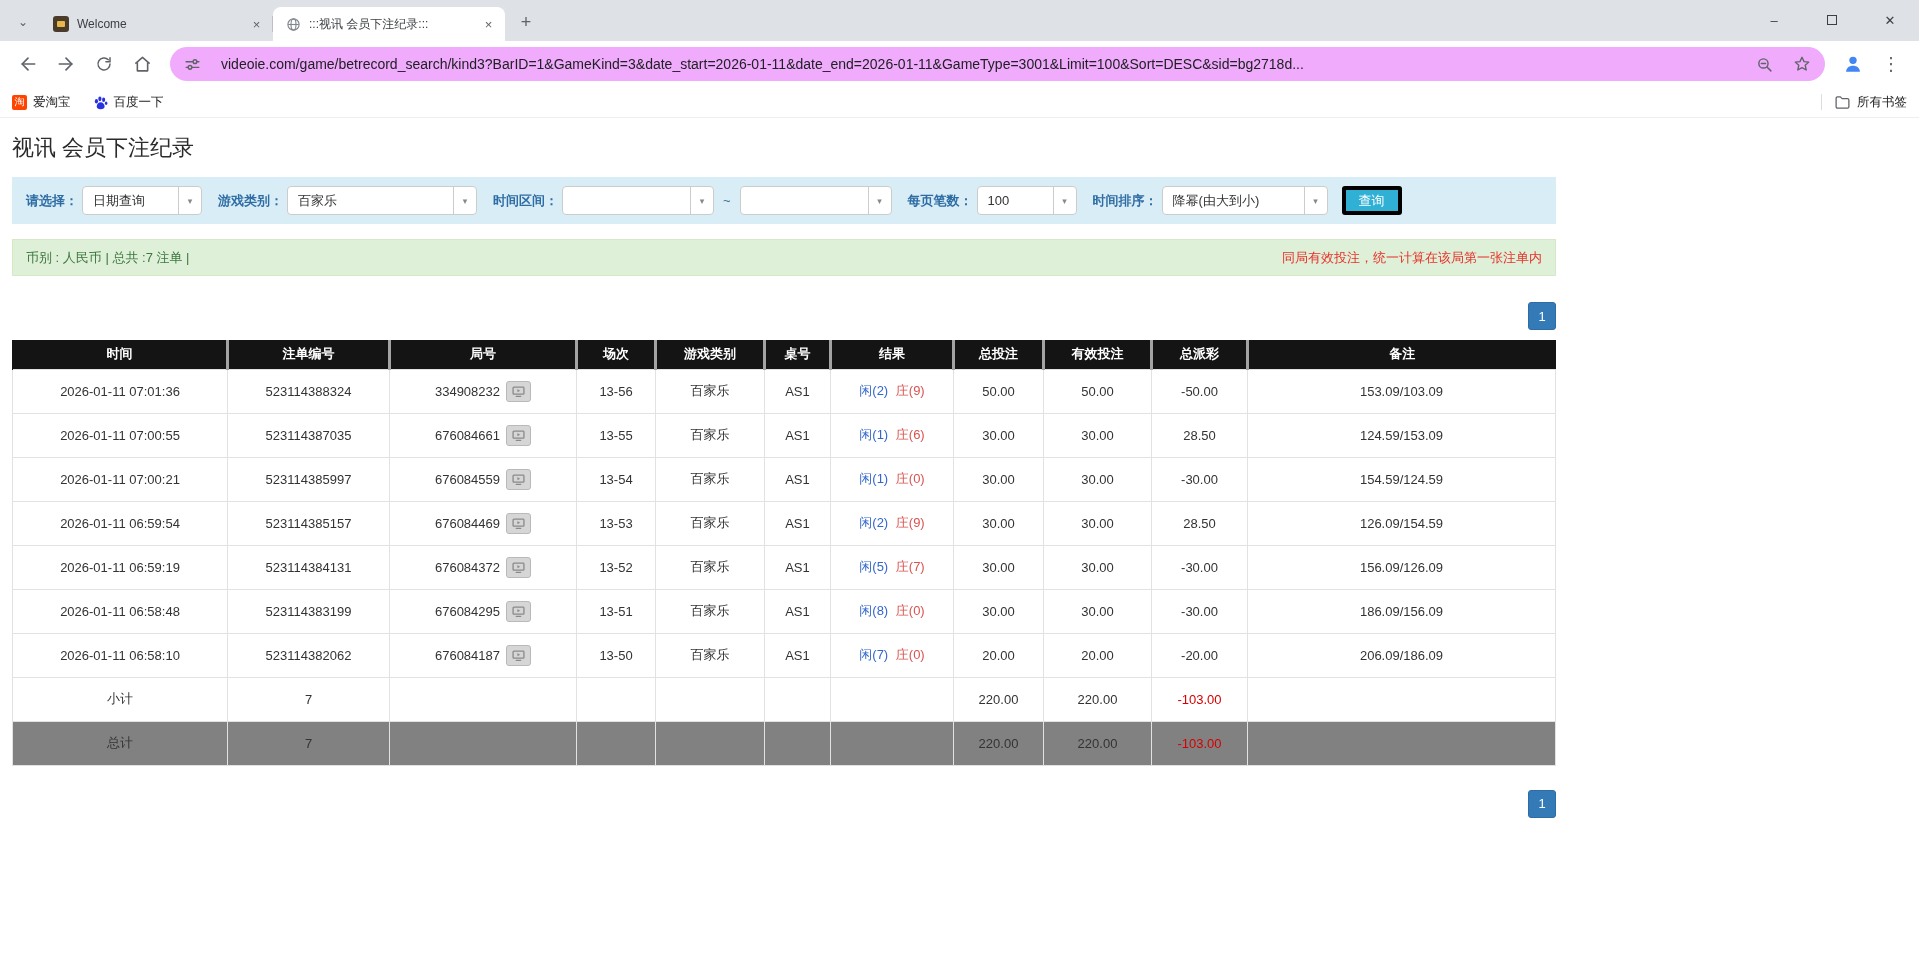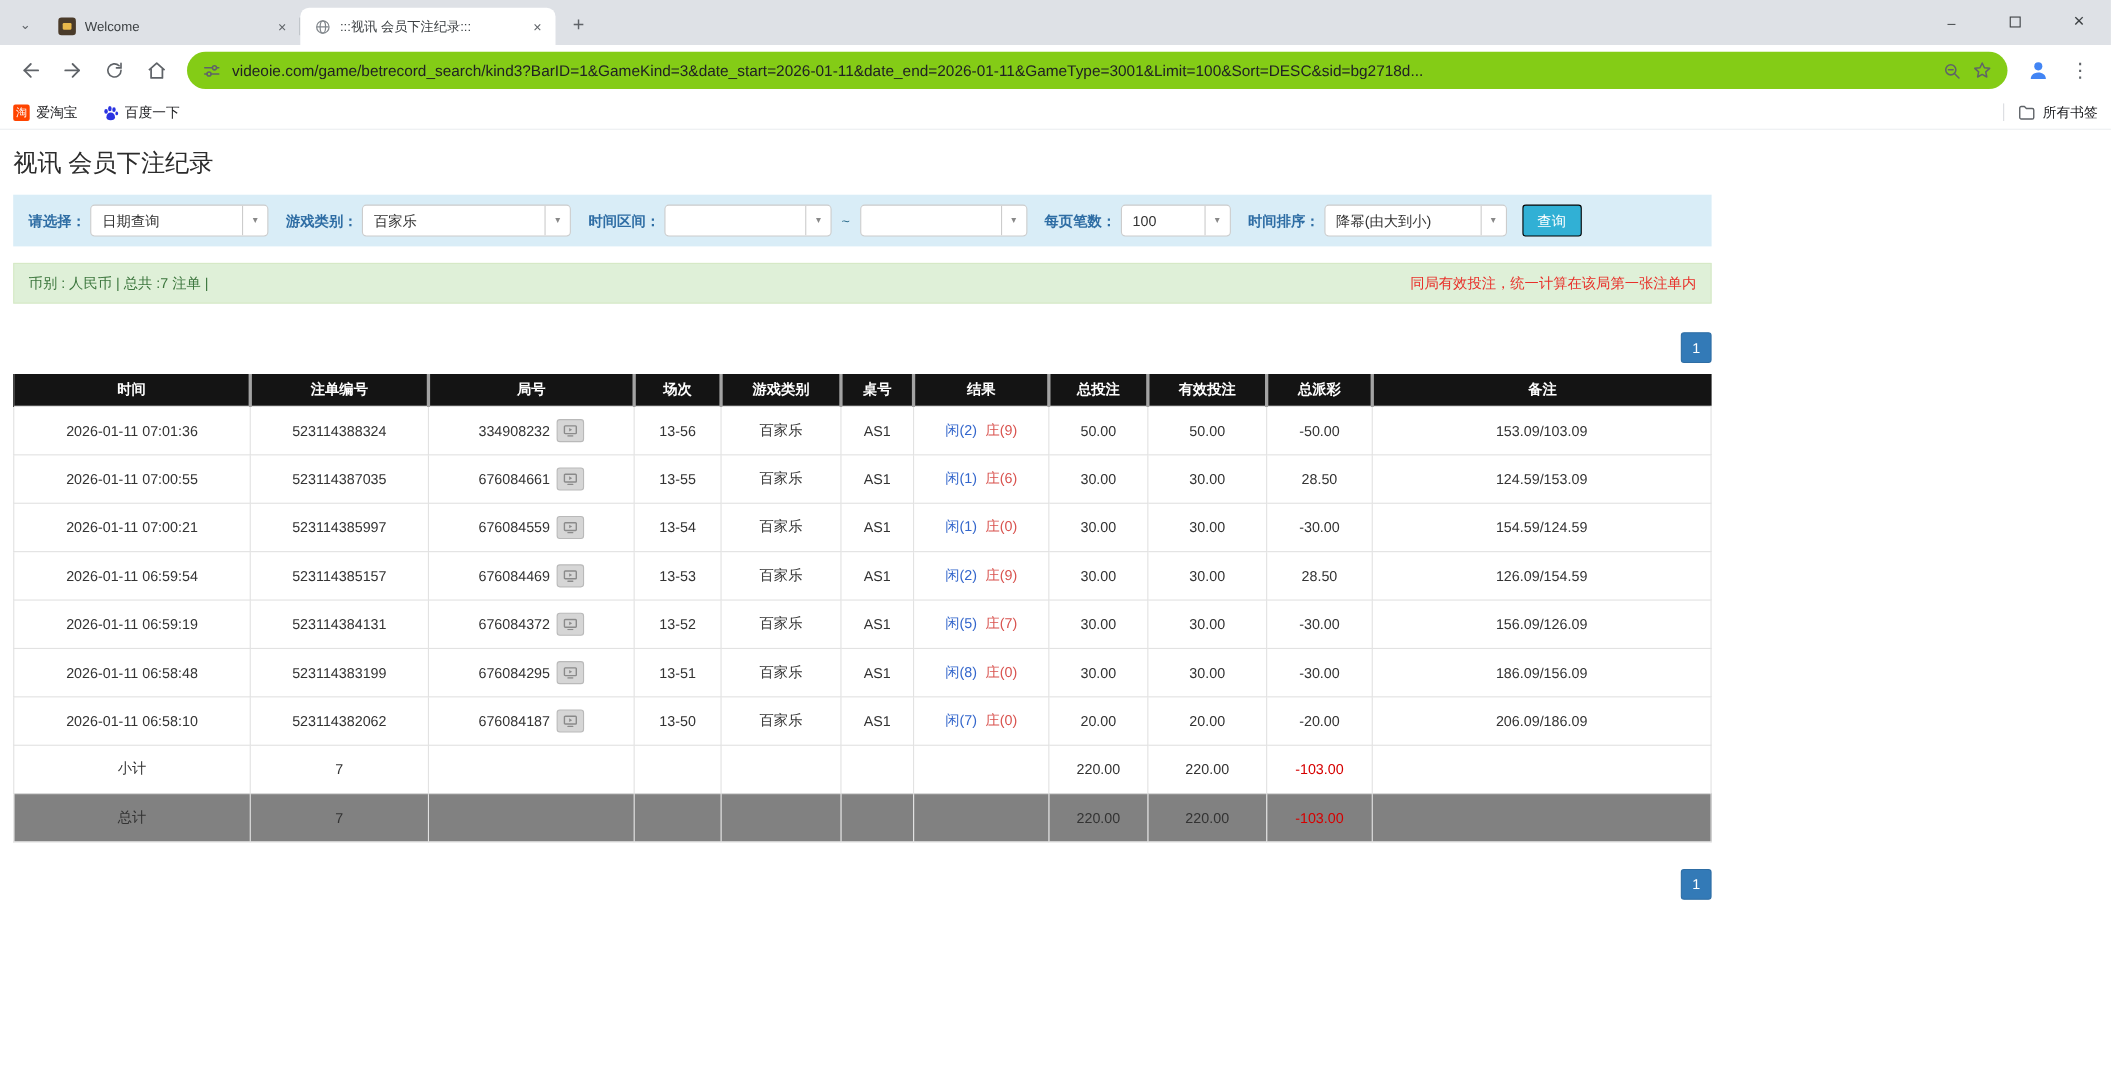--- a/index.html
+++ b/index.html
@@ -20,21 +20,21 @@
   .favicon { width:16px; height:16px; display:flex; align-items:center; justify-content:center; flex:0 0 16px; }
   .fav-welcome { background:#4a3b2a; border-radius:3px; position:relative; }
   .fav-welcome::after { content:""; width:8px; height:6px; background:#e8b84b; border-radius:1px; }
   .new-tab { width:28px; height:28px; margin:0 0 5px 7px; display:flex; align-items:center; justify-content:center; font-size:18px; color:#5f6368; border-radius:50%; cursor:pointer; }
   .win-controls { margin-left:auto; display:flex; align-self:flex-start; }
   .win-btn { width:58px; height:40px; display:flex; align-items:center; justify-content:center; color:#3c4043; font-size:13px; cursor:pointer; }
   .max-box { width:10px; height:10px; border:1px solid #3c4043; }
 
   .nav-bar { height:46px; background:#fff; display:flex; align-items:center; padding:0 10px; gap:2px; }
   .nav-icon { min-width:36px; height:36px; display:flex; align-items:center; justify-content:center; color:#5f6368; border-radius:50%; font-size:17px; cursor:pointer; }
-  .omnibox { flex:1; min-width:0; height:34px; background:#84cc16; border-radius:17px; display:flex; align-items:center; gap:10px; padding:0 14px; margin:0 8px; cursor:text; }
+  .omnibox { flex:1; min-width:0; height:34px; background:#f0abfc; border-radius:17px; display:flex; align-items:center; gap:20px; padding:0 14px; margin:0 8px; cursor:text; }
   .url { flex:1; min-width:0; font-size:14px; color:#202124; white-space:nowrap; overflow:hidden; }
   .ob-icon { display:flex; align-items:center; color:#5f6368; cursor:pointer; }
 
   .bookmarks-bar { height:31px; background:#fff; display:flex; align-items:center; gap:22px; padding:0 12px; font-size:12.5px; color:#202124; border-bottom:1px solid #eceef0; }
   .bm { display:flex; align-items:center; gap:6px; cursor:pointer; }
   .bm-ico-taobao { width:15px; height:15px; background:#ff4400; color:#fff; font-size:10px; display:flex; align-items:center; justify-content:center; border-radius:2px; }
   .bm-right { margin-left:auto; display:flex; align-items:center; gap:12px; }
   .bm-divider { width:1px; height:16px; background:#dadce0; }
 
   
@@ -42,21 +42,21 @@
   .page-title { font-size:22px; font-weight:500; color:#2b2b2b; margin:15px 0 14px; }
 
   .filter-bar { background:#d9edf7; height:47px; display:flex; align-items:center; padding:0 12px; gap:4px; }
   .f-label { color:#2e6da4; font-weight:bold; font-size:13px; margin-left:12px; white-space:nowrap; }
   .f-label.first { margin-left:2px; }
   .dd { height:29px; background:#fff; border:1px solid #ccc; border-radius:4px; display:flex; align-items:center; font-size:13px; color:#333; overflow:hidden; cursor:pointer; flex:0 0 auto; }
   .dd-val { flex:1; padding:0 10px; white-space:nowrap; }
   .dd-val.datev { color:#31708f;margin-top:44px; }
   .dd-caret { width:23px; align-self:stretch; border-left:1px solid #ccc; display:flex; align-items:center; justify-content:center; color:#888; font-size:9px; }
   .tilde { color:#31708f; font-size:13px; margin:0 5px; }
-  .search-btn { height:29px; background:#31b0d5; border:1px solid #000000; color:#fff; border-radius:3px; padding:0 13px; font-size:13px; margin-left:10px; cursor:pointer; font-family:inherit; }
+  .search-btn { height:29px; background:#31b0d5; border:4px solid #000000; color:#fff; border-radius:3px; padding:0 13px; font-size:13px; margin-left:10px; cursor:pointer; font-family:inherit; }
 
   .info-bar { margin-top:15px; height:37px; background:#dff0d8; border:1px solid #d6e9c6; display:flex; align-items:center; justify-content:space-between; padding:0 13px; font-size:13px; }
   .info-left { color:#3c763d; }
   .info-right { color:#e8302a; }
 
   .pager-row { display:flex; justify-content:flex-end; margin-top:26px; }
   .pager-row.bottom { margin-top:24px; }
   .page-btn { min-width:28px; height:28px; background:#337ab7; border:1px solid #2e6da4; border-radius:3px; color:#fff; font-size:13px; display:flex; align-items:center; justify-content:center; cursor:pointer; }
 
   .bet-table { width:100%; border-collapse:collapse; table-layout:fixed; font-size:13px; margin-top:10px; }
@@ -203,21 +203,21 @@
       </div>
     </div>
   </div>
 </div>
 
 <div class="content">
   <h1 class="page-title">视讯 会员下注纪录</h1>
 
   <div class="filter-bar">
     <span class="f-label first">请选择：</span>
-    <div class="dd" style="width:162px;">
+    <div class="dd" style="width:120px;">
       <span class="dd-val">日期查询</span>
       <span class="dd-caret">▾</span>
     </div>
 
     <span class="f-label">游戏类别：</span>
     <div class="dd" style="width:190px;">
       <span class="dd-val">百家乐</span>
       <span class="dd-caret">▾</span>
     </div>
 

